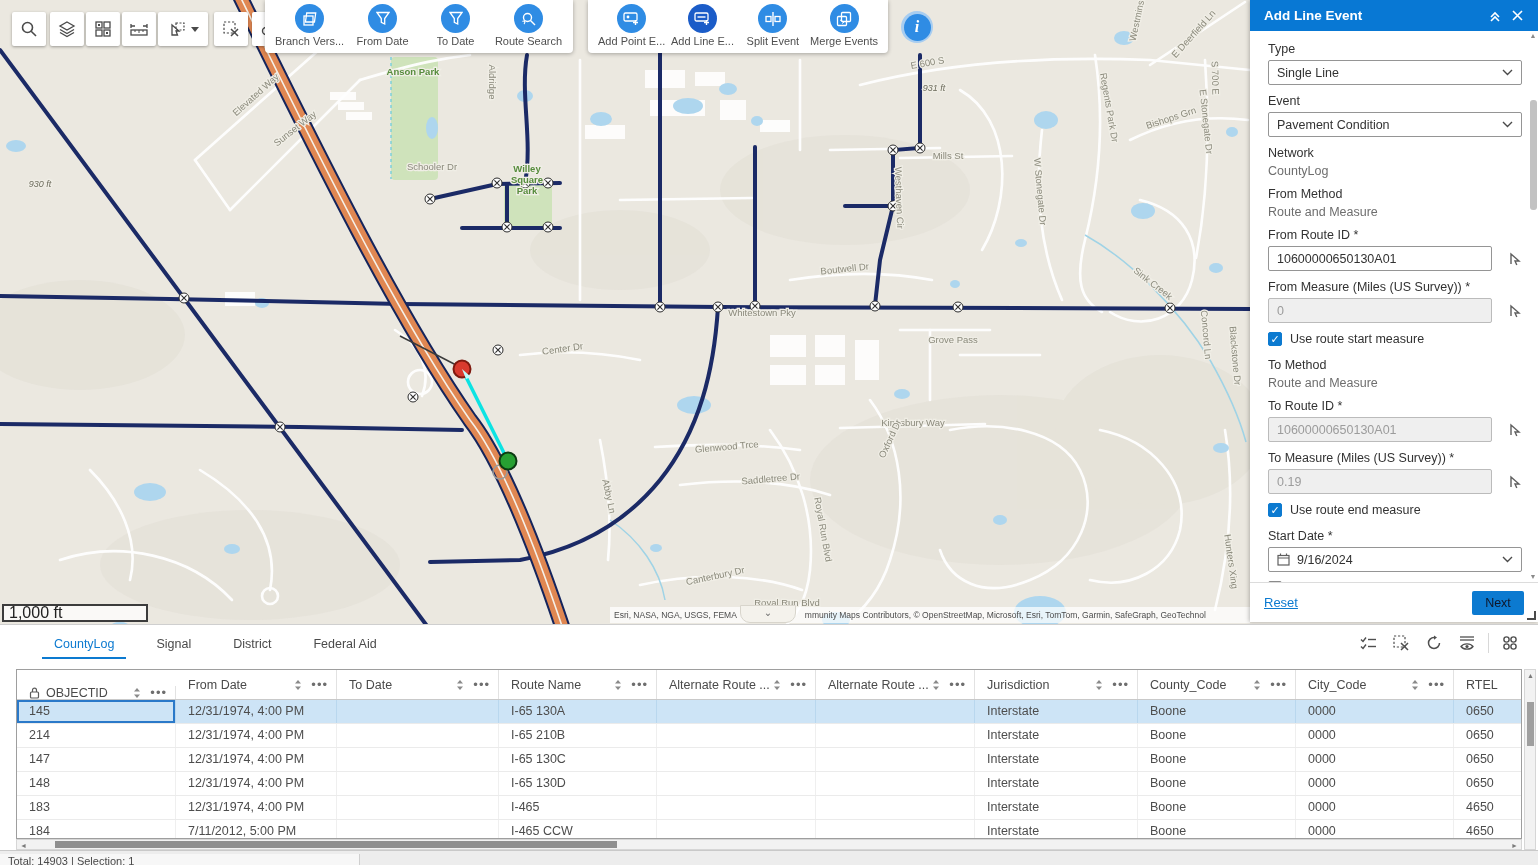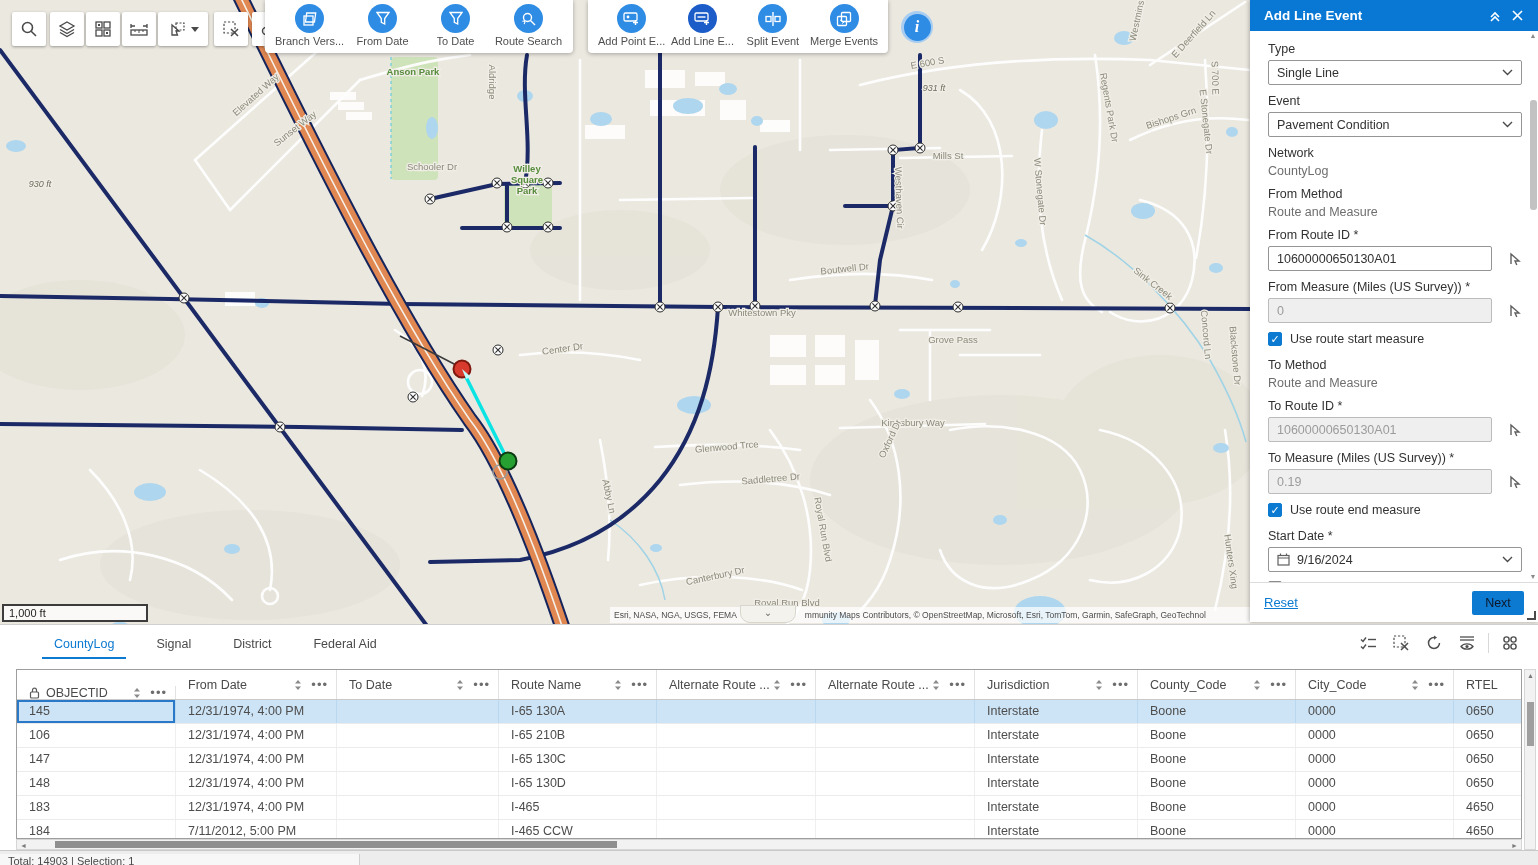--- a/index.html
+++ b/index.html
@@ -6,21 +6,21 @@
   html,body { width:1538px; height:865px; overflow:hidden; font-family:"Liberation Sans",sans-serif; background:#e9e6df; }
 
   
   #map-wrap { position:absolute; left:0; top:0; width:1250px; height:630px; overflow:hidden; background:#ebe8e0; }
   .mlbl { font-family:"Liberation Sans",sans-serif; font-size:9.5px; fill:#8b8a7c; stroke:#f0eee6; stroke-width:2.5px; paint-order:stroke; }
   .mlbl.park { fill:#568c3c; font-weight:bold; }
   .mlbl.elev { fill:#6e6d5e; font-style:italic; font-size:9px; }
 
   
   #scalebar { position:absolute; left:2px; top:604px; width:146px; height:18px; background:rgba(255,255,255,.75);
-    border:2px solid #3c3c3c; font-size:11px; color:#222; line-height:14px; padding-left:5px; }
+    border:2px solid #3c3c3c; font-size:16px; color:#222; line-height:14px; padding-left:5px; }
   
   #attrib { position:absolute; left:610px; top:607px; width:640px; height:16px; background:rgba(255,255,255,.72);
     font-size:8.5px; color:#4c4c4c; line-height:16px; white-space:nowrap; overflow:hidden; padding:0 4px; }
   #attrib-tab { position:absolute; left:740px; top:605px; width:56px; height:18px; background:#f4f2ec;
     border:1px solid #d8d5cc; border-radius:0 0 10px 10px; text-align:center; color:#6e6e6e; font-size:10px; line-height:14px; }
 
   
   .sq-btn { position:absolute; top:12px; width:34px; height:34px; background:#fff; border-radius:2px;
     box-shadow:0 1px 3px rgba(0,0,0,.35); display:flex; align-items:center; justify-content:center; color:#4a4a4a; }
   .sq-btn svg { display:block; }
@@ -838,21 +838,21 @@
           <div class="td" style="width: 162px;"></div>
           <div class="td" style="width: 158px;">I-65 130A</div>
           <div class="td" style="width: 159px;"></div>
           <div class="td" style="width: 159px;"></div>
           <div class="td" style="width: 163px;">Interstate</div>
           <div class="td" style="width: 158px;">Boone</div>
           <div class="td" style="width: 158px;">0000</div>
           <div class="td" style="width: 69px;">0650</div>
         </div>
         <div class="tr">
-          <div class="td first" style="width: 159px;">106</div>
+          <div class="td first" style="width: 159px;">214</div>
           <div class="td" style="width: 161px;">12/31/1974, 4:00 PM</div>
           <div class="td" style="width: 162px;"></div>
           <div class="td" style="width: 158px;">I-65 210B</div>
           <div class="td" style="width: 159px;"></div>
           <div class="td" style="width: 159px;"></div>
           <div class="td" style="width: 163px;">Interstate</div>
           <div class="td" style="width: 158px;">Boone</div>
           <div class="td" style="width: 158px;">0000</div>
           <div class="td" style="width: 69px;">0650</div>
         </div>

